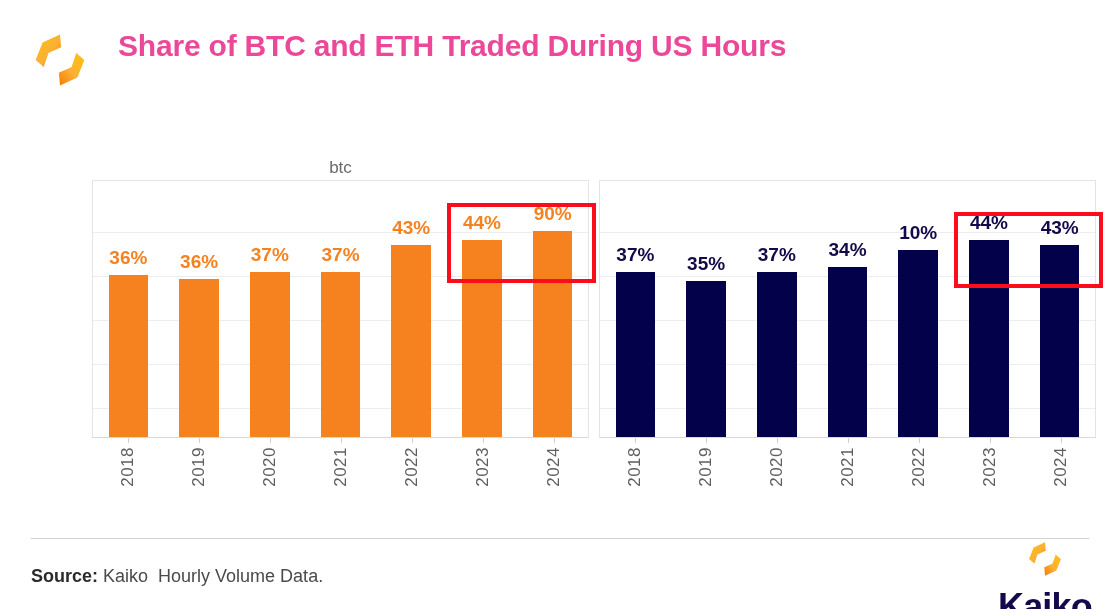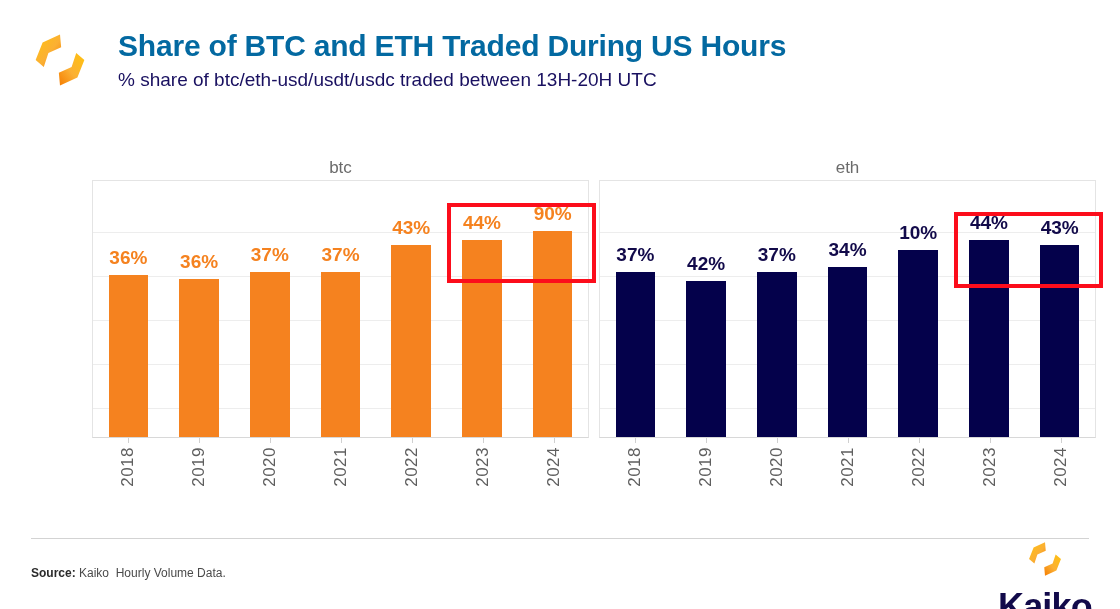--- a/index.html
+++ b/index.html
@@ -32,21 +32,21 @@
     height: 58px;
   }
   .title-block {
     position: absolute;
     left: 118px;
     top: 29px;
   }
   .main-title {
     font-size: 30px;
     font-weight: bold;
-    color: #0369a1;
+    color: #ec4899;
     letter-spacing: -0.2px;
     line-height: 1.12;
     margin: 0;
     white-space: nowrap;
   }
   .sub-title {
     font-size: 19px;
     font-weight: normal;
     color: #191060;
     margin: 6px 0 0 0;
@@ -190,21 +190,21 @@
     left: 31px;
     top: 538px;
     width: 1058px;
     height: 1px;
     background: #d3d3d3;
   }
   .source {
     position: absolute;
     left: 31px;
     top: 566px;
-    font-size: 12px;
+    font-size: 18px;
     color: #4a4a4a;
     white-space: pre;
   }
   .source b {
     color: #2b2b2b;
     font-weight: bold;
   }
   .footer-logo {
     position: absolute;
     right: 28px;
@@ -242,21 +242,20 @@
           <stop offset="100%" stop-color="#f57c00"></stop>
         </linearGradient>
       </defs>
       <path d="M50 6 L20 20 L8 50 L22 62 L30 38 L52 28 Z" fill="url(#kgrad1)"></path>
       <path d="M50 94 L80 80 L92 50 L78 38 L70 62 L48 72 Z" fill="url(#kgrad2)"></path>
     </svg>
   </div>
 
   <div class="title-block">
     <h1 class="main-title">Share of BTC and ETH Traded During US Hours</h1>
-    <h2 class="sub-title">% share of btc/eth-usd/usdt/usdc traded between 13H-20H UTC</h2>
   </div>
 </div>
 
 <div class="chart-wrap">
   <div class="facets">
 
     <div class="facet facet-btc">
       <div class="facet-title">btc</div>
       <div class="panel">
         <div class="gridlines">
@@ -331,38 +330,37 @@
             <span class="tick-label">2023</span>
           </div>
         <div class="tick-slot">
             <span class="tick-mark"></span>
             <span class="tick-label">2024</span>
           </div>
       </div>
     </div>
 
     <div class="facet facet-eth">
-      <div class="facet-title">eth</div>
       <div class="panel">
         <div class="gridlines">
           <div class="gridline" style="top:51px"></div>
           <div class="gridline" style="top:95px"></div>
           <div class="gridline" style="top:139px"></div>
           <div class="gridline" style="top:183px"></div>
           <div class="gridline" style="top:227px"></div>
         </div>
         <div class="bars">
           <div class="bar-slot">
             <div class="bar" style="height:64.5%">
               <span class="bar-label">37%</span>
             </div>
           </div>
           <div class="bar-slot">
             <div class="bar" style="height:60.9%">
-              <span class="bar-label">42%</span>
+              <span class="bar-label">35%</span>
             </div>
           </div>
           <div class="bar-slot">
             <div class="bar" style="height:64.5%">
               <span class="bar-label">37%</span>
             </div>
           </div>
           <div class="bar-slot">
             <div class="bar" style="height:66.3%">
               <span class="bar-label">34%</span>

